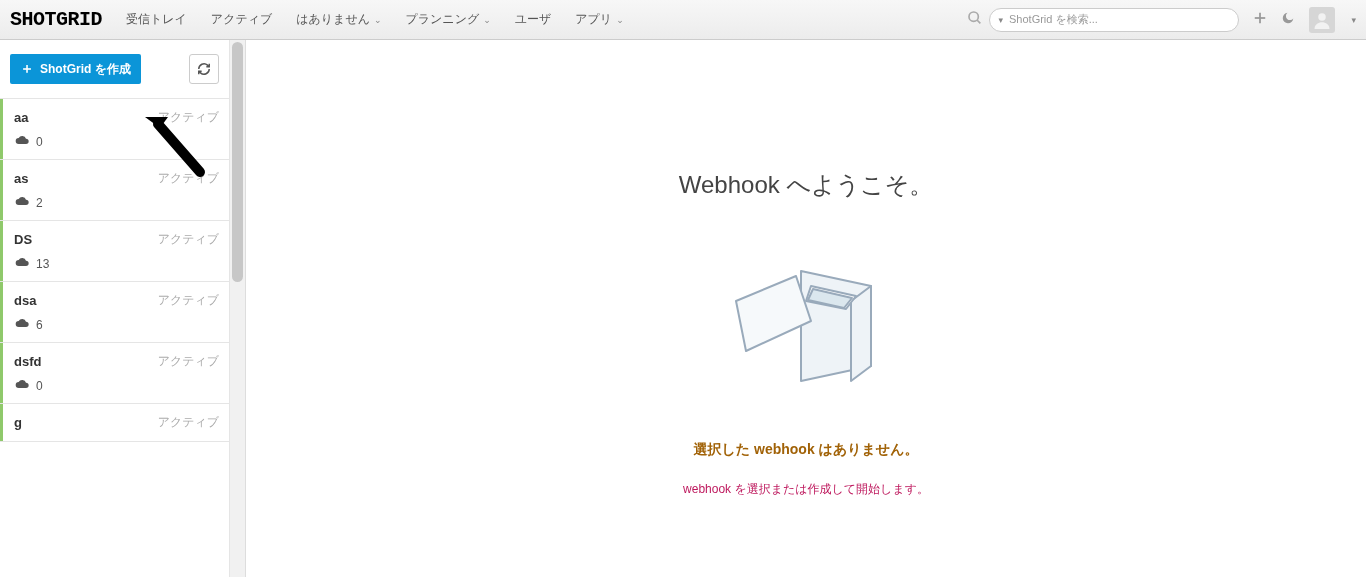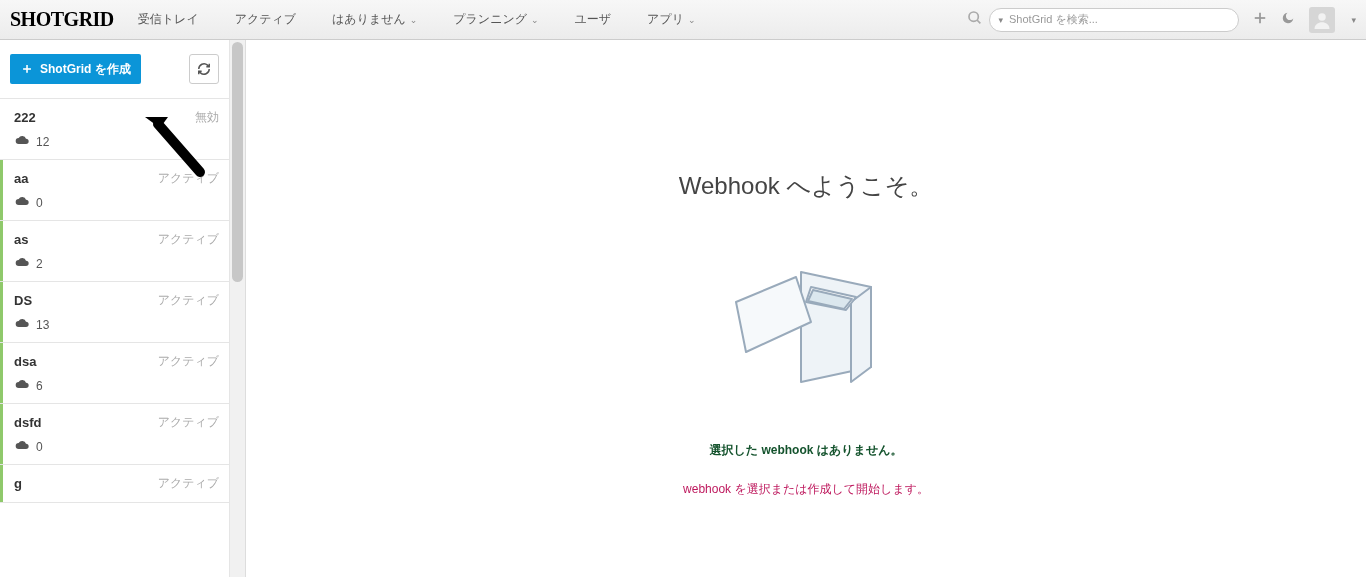--- a/index.html
+++ b/index.html
@@ -1,21 +1,21 @@
 <!DOCTYPE html>
 <html><head>
 <meta charset="utf-8">
 <style>
 * { box-sizing: border-box; margin: 0; padding: 0; }
 html, body { width: 1366px; height: 577px; font-family: "Helvetica Neue", Arial, "Hiragino Sans", "Meiryo", sans-serif; background: #fff; overflow: hidden; color: #222; }
 
 
 .topnav { height: 40px; background: linear-gradient(#f7f7f7,#ececec); border-bottom: 1px solid #ccc; display: flex; align-items: center; padding: 0 10px; font-size: 12px; color: #555; }
-.logo { font-weight: 900; font-size: 20px; letter-spacing: -0.5px; color: #000; margin-right: 14px; font-family: Liberation Serif, serif; }
-.nav-items { display: flex; align-items: center; gap: 16px; }
+.logo { font-weight: 900; font-size: 20px; letter-spacing: -0.5px; color: #000; margin-right: 14px; font-family: Liberation Mono, monospace; }
+.nav-items { display: flex; align-items: center; gap: 4px; }
 .nav-item { padding: 0 10px; height: 40px; display: flex; align-items: center; cursor: pointer; white-space: nowrap; }
 .nav-item .chev { margin-left: 4px; font-size: 9px; color: #888; }
 .spacer { flex: 1; }
 .search-wrap { display: flex; align-items: center; gap: 6px; }
 .search-icon { color: #aaa; font-size: 16px; }
 .search-box { width: 250px; height: 24px; border: 1px solid #ccc; border-radius: 12px; background: #fff; display: flex; align-items: center; padding: 0 8px; gap: 6px; font-size: 11px; color: #999; }
 .search-box .chev2 { font-size: 9px; color: #888; }
 .top-icons { display: flex; align-items: center; gap: 14px; margin-left: 14px; }
 .top-icon { color: #999; font-size: 16px; cursor: pointer; }
 .user-box { width: 26px; height: 26px; background: #d6d6d6; border-radius: 3px; display: flex; align-items: center; justify-content: center; }
@@ -44,21 +44,21 @@
 .cloud { width: 16px; height: 12px; fill: #555; }
 
 
 .arrow-annot { position: absolute; left: 140px; top: 72px; pointer-events: none; z-index: 10; }
 .arrow-svg { width: 80px; height: 80px; }
 
 
 .content { flex: 1; display: flex; flex-direction: column; align-items: center; justify-content: center; background: #fff; padding-top: 50px; }
 .welcome-title { font-size: 24px; font-weight: 300; color: #444; margin-bottom: 30px; }
 .empty-box-svg { width: 200px; height: 180px; margin-bottom: 30px; }
-.empty-heading { font-size: 12px; font-weight: bold; color: #14532d; margin-bottom: 22px; }
+.empty-heading { font-size: 14px; font-weight: bold; color: #a16207; margin-bottom: 22px; }
 .empty-sub { font-size: 12px; color: #be185d; }
 </style>
 </head>
 <body>
 
 <div class="topnav">
   <div class="logo">SHOTGRID</div>
   <div class="nav-items" id="nav-items">
       <div class="nav-item">
         <span>受信トレイ</span>
@@ -128,32 +128,20 @@
         <button class="refresh-btn">
           <svg class="refresh-svg" viewBox="0 0 24 24" fill="none" stroke="#555" stroke-width="2.5">
               <path d="M3 12a9 9 0 0115-6.7L21 8"></path>
               <path d="M21 3v5h-5"></path>
               <path d="M21 12a9 9 0 01-15 6.7L3 16"></path>
               <path d="M3 21v-5h5"></path>
             </svg>
         </button>
       </div>
       <div id="wh-list">
-          <div class="wh-item">
-            <div class="wh-head">
-              <span class="wh-name">222</span>
-              <span class="wh-status">無効</span>
-            </div>
-            <div class="wh-meta">
-              <span><svg class="cloud" viewBox="0 0 24 16">
-                  <path d="M7 14h11a4 4 0 000-8 6 6 0 00-11-1A4 4 0 007 14z"></path>
-                </svg></span>
-              <span>12</span>
-            </div>
-          </div>
           <div class="wh-item active-border">
             <div class="wh-head">
               <span class="wh-name">aa</span>
               <span class="wh-status">アクティブ</span>
             </div>
             <div class="wh-meta">
               <span><svg class="cloud" viewBox="0 0 24 16">
                   <path d="M7 14h11a4 4 0 000-8 6 6 0 00-11-1A4 4 0 007 14z"></path>
                 </svg></span>
               <span>0</span>

